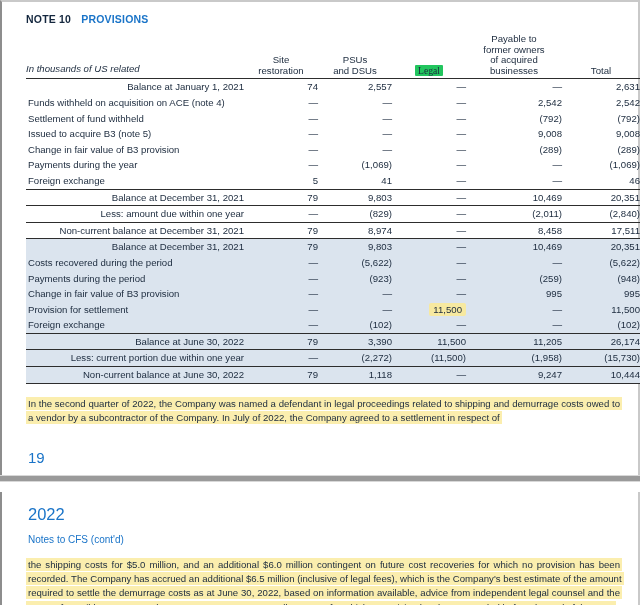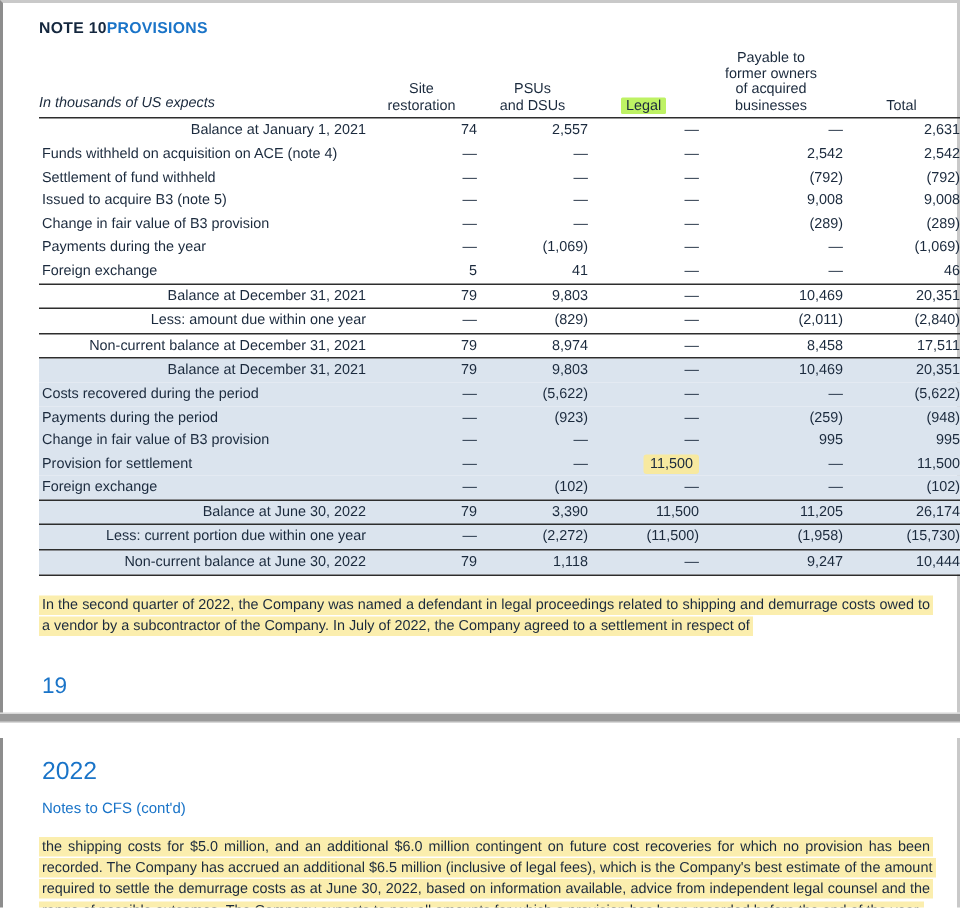--- a/index.html
+++ b/index.html
@@ -52,21 +52,21 @@
   }
 
   
   .note-heading {
     padding-top: 11px;
     font-size: 10.5px;
     font-weight: bold;
     letter-spacing: .2px;
   }
   .note-number { color: #14273e; }
-  .note-title  { color: #1a74c8; }
+  .note-title  { color: #1a74c8; margin-left: 10px; }
 
   
   table.prov {
     width: 100%;
     border-collapse: collapse;
     margin-top: 9px;
     font-size: 9.6px;
     color: #1b2a3d;
     table-layout: fixed;
   }
@@ -88,23 +88,24 @@
     font-size: 9.6px;
     padding-bottom: 1px;
   }
   thead th.head-label {
     text-align: left;
     font-style: italic;
   }
   thead .stack { display: block; line-height: 10.6px; }
   thead tr.head-row th { border-bottom: 1.3px solid #2d2d2d; padding-bottom: 2px; }
   .hl-head {
-    background: #bef264;
+    background: #22c55e;
     padding: 0 3px;
     border-radius: 1px;
+    font-family: Liberation Serif, serif;
   }
 
   tbody td { text-align: right; padding-right: 0; }
   tbody td.lbl { text-align: left; padding-left: 2px; }
 
   tr.shaded td { background: #dbe4ee; }
 
   tr.rule-top td    { border-top: 1px solid #2d2d2d; text-align: right; }
   tr.rule-bottom td { border-bottom: 1px solid #2d2d2d; }
 
@@ -169,21 +170,21 @@
         <colgroup>
           <col class="c-label">
             <col class="c-num">
             <col class="c-num">
             <col class="c-num">
             <col class="c-num-w">
             <col class="c-total">
         </colgroup>
         <thead>
           <tr class="head-row">
-            <th class="head-label">In thousands of US expects</th>
+            <th class="head-label">In thousands of US related</th>
             <th>
               <span class="stack">Site</span>
               <span class="stack">restoration</span>
             </th>
             <th>
               <span class="stack">PSUs</span>
               <span class="stack">and DSUs</span>
             </th>
             <th>
               <span class="stack"><span class="hl-head">Legal</span></span>

